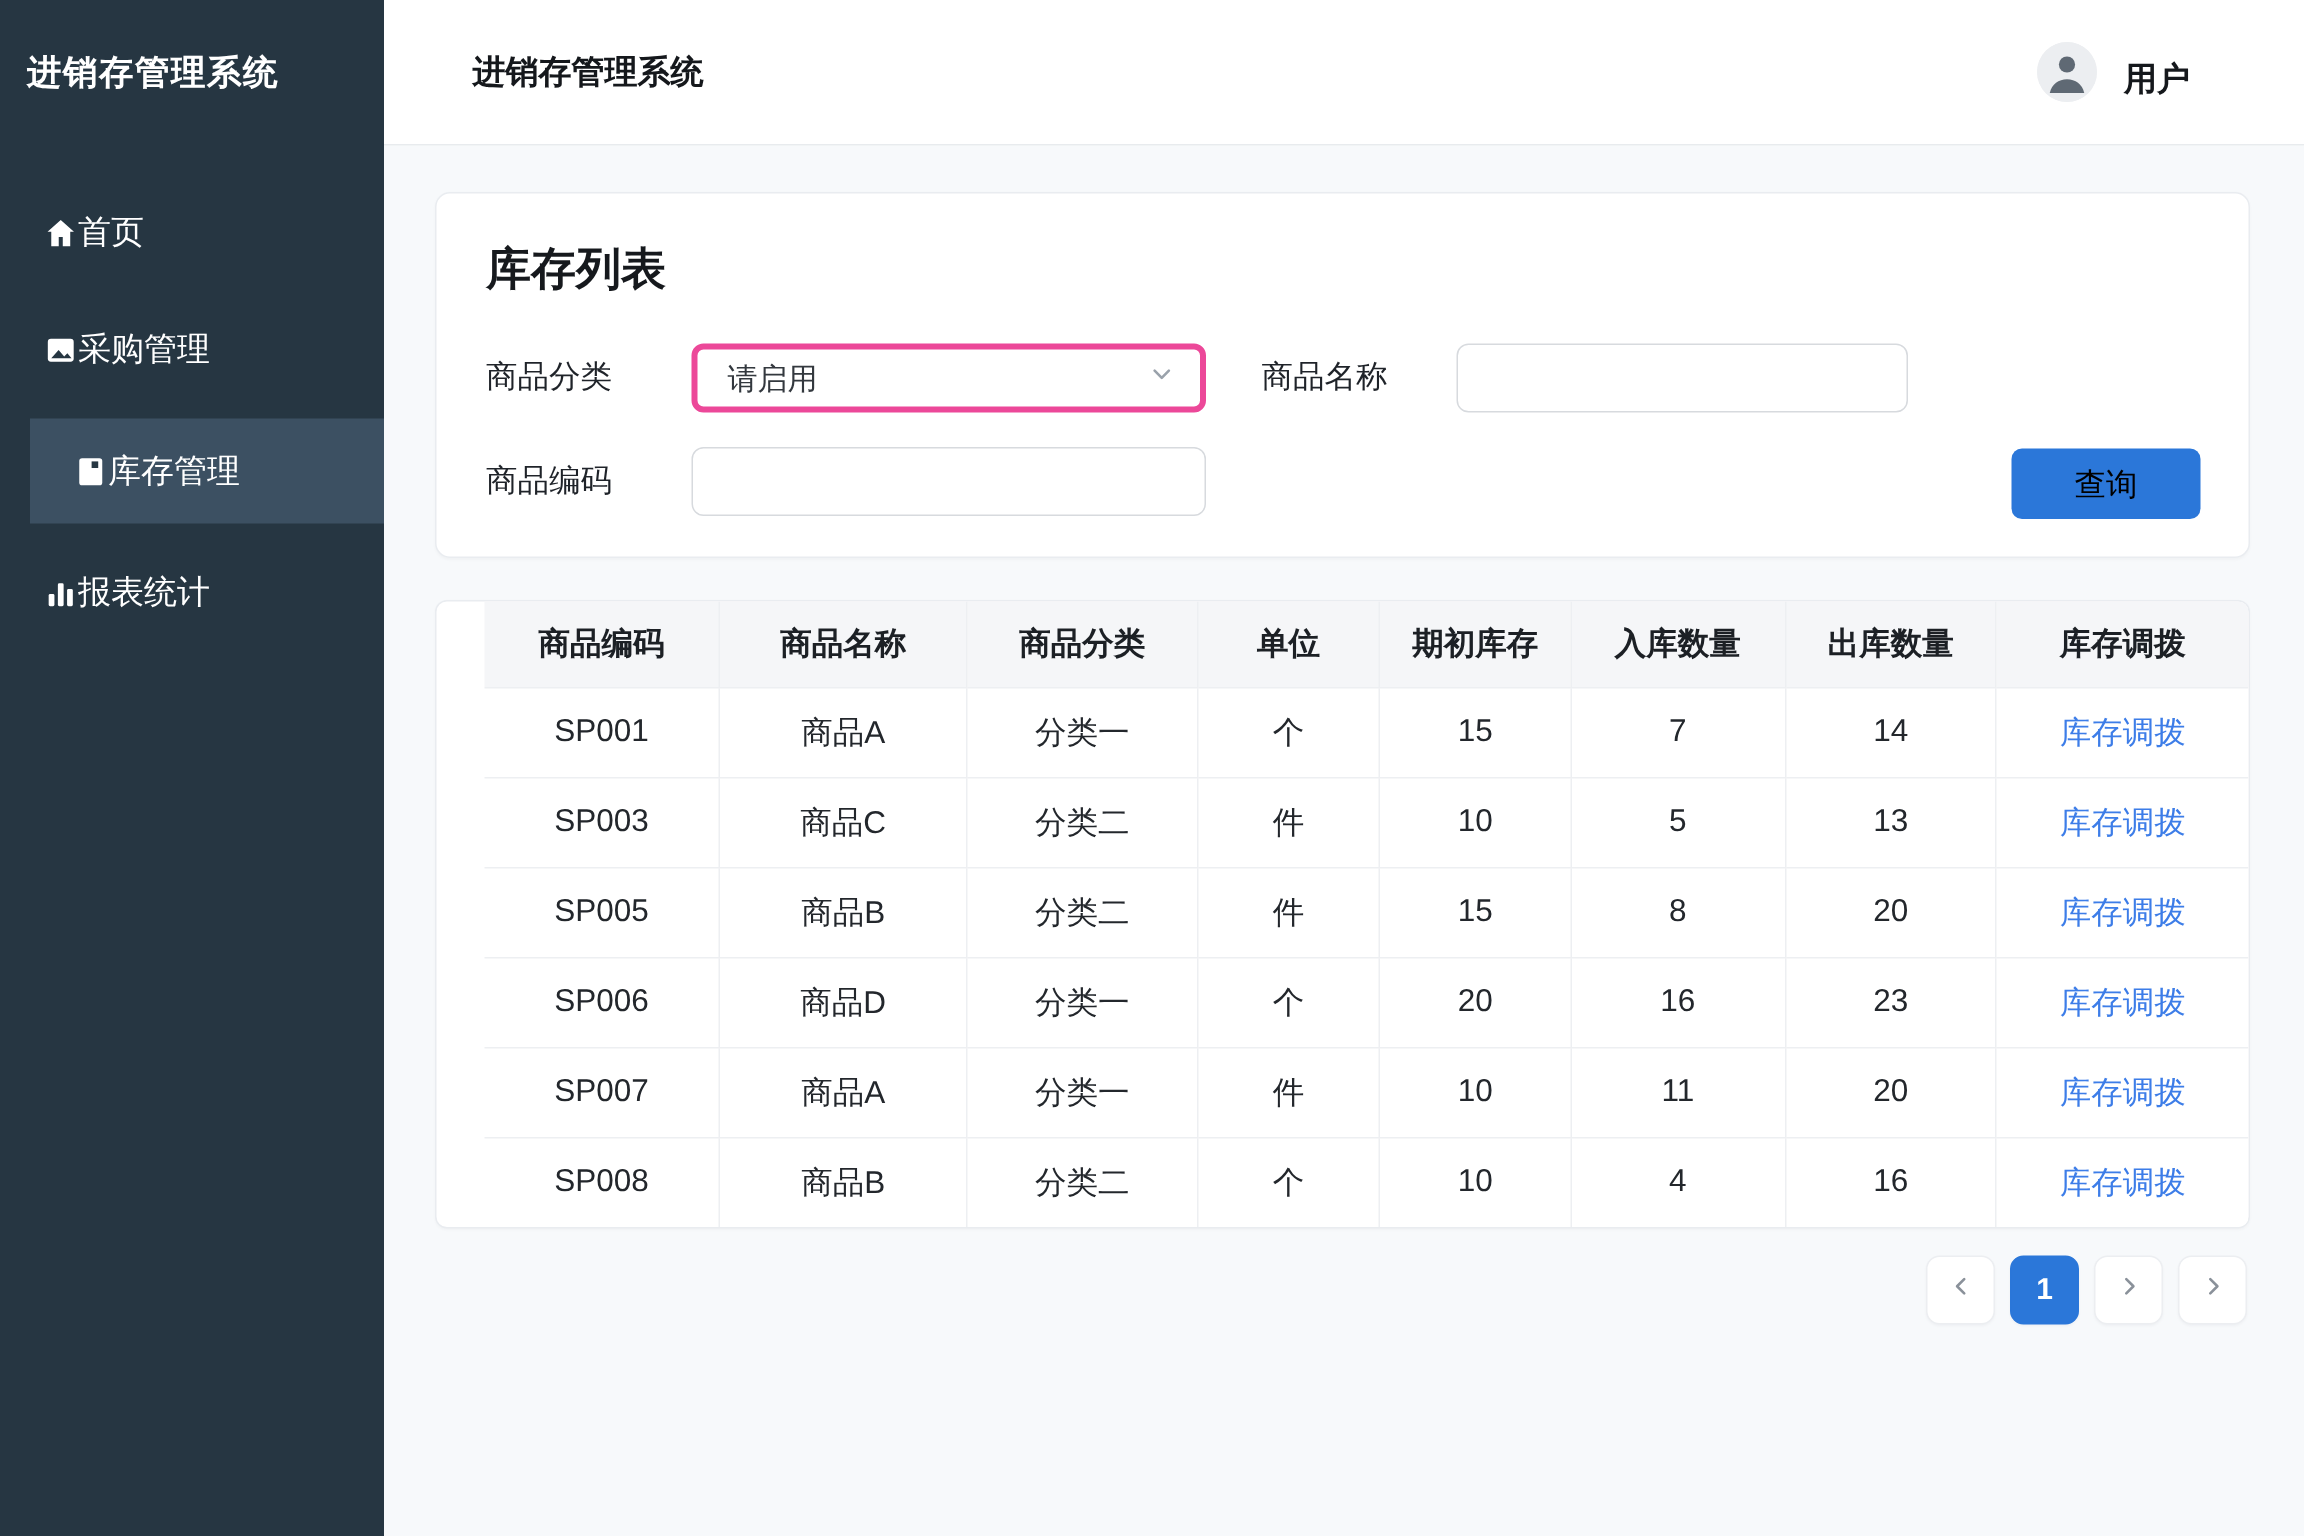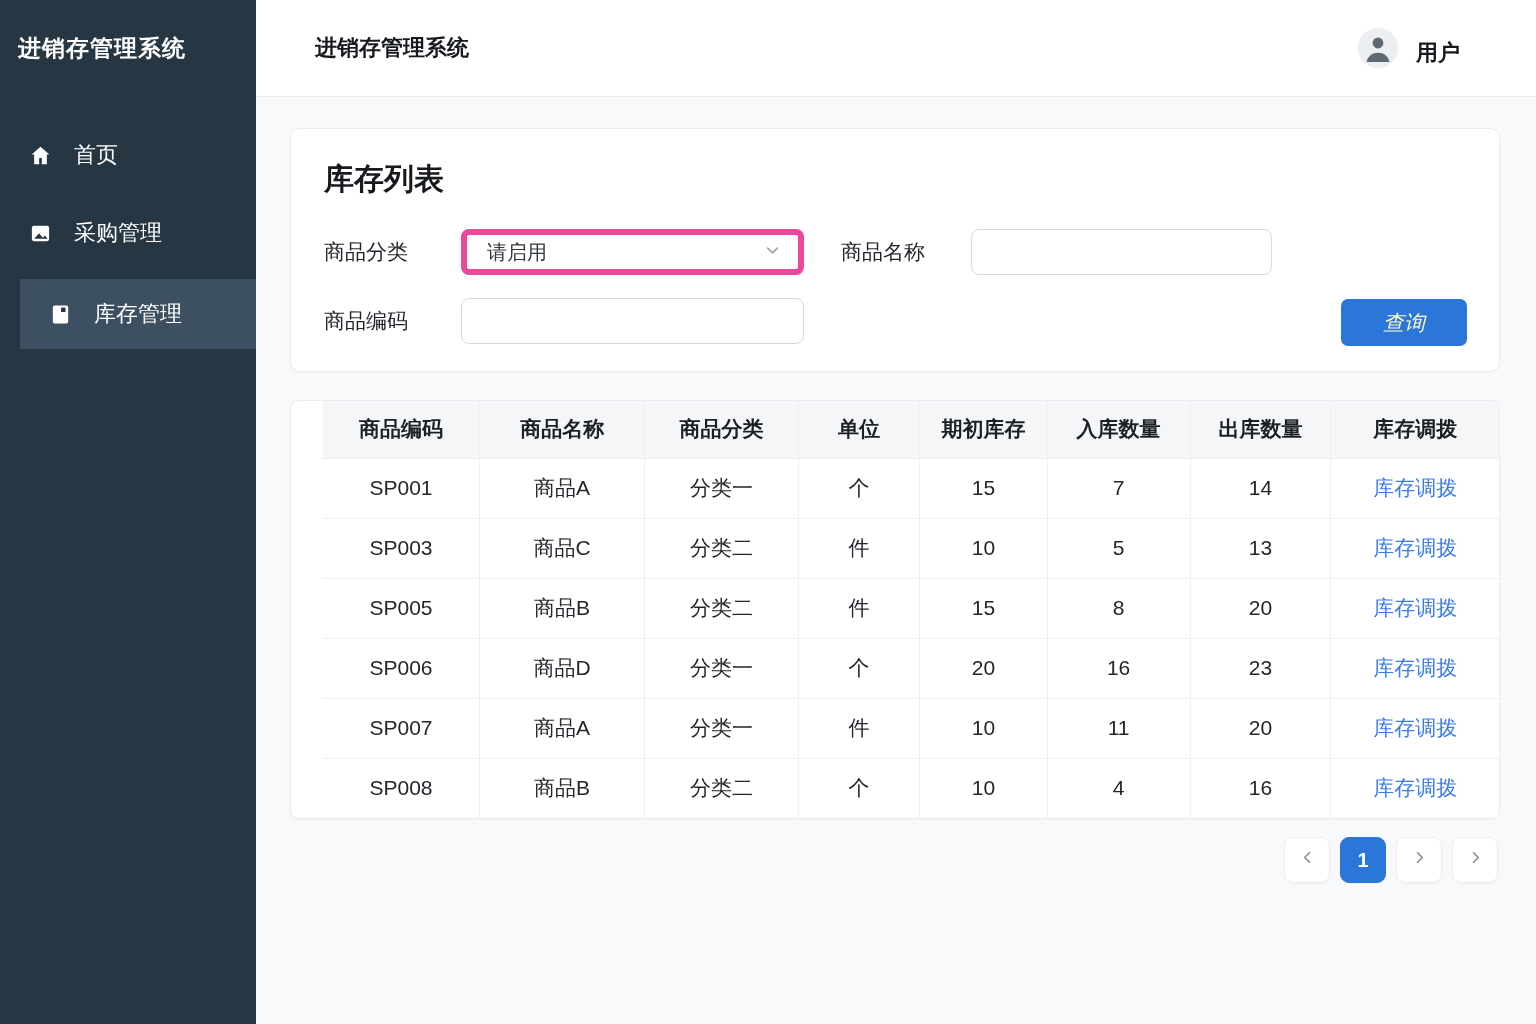--- a/index.html
+++ b/index.html
@@ -15,21 +15,21 @@
   .sidebar {
     width: 256px; height: 1024px; flex: 0 0 256px;
     background: #263642; color: #fff; position: relative; z-index: 2;
   }
   .sidebar-title {
     height: 97px; display: flex; align-items: center;
     padding-left: 18px; font-size: 23px; font-weight: 700; letter-spacing: 1px;
   }
   .menu { padding-top: 26px; display: flex; flex-direction: column; gap: 14px; }
   .menu-item {
-    height: 64px; display: flex; align-items: center; gap: 22px;
+    height: 64px; display: flex; align-items: center; 
     padding-left: 28px; cursor: pointer; font-size: 22px; font-weight: 500;
   }
   .menu-item.active { background: #3c5062; height: 70px; margin-left: 20px; }
   .menu-item .mi-icon { width: 24px; height: 24px; display: flex; align-items: center; justify-content: center; }
 
   
   .main { flex: 1; display: flex; flex-direction: column; background: #f7f9fb; }
   .topbar {
     height: 97px; background: #ffffff; border-bottom: 1px solid #e8ebee;
     display: flex; align-items: center; justify-content: space-between;
@@ -51,36 +51,36 @@
     padding-left: 32px;
   }
   .filter-panel { position: relative; margin: 31px 36px 0 34px; height: 244px; }
   .panel-title { position: absolute; left: 33px; top: 30px; font-size: 30px; font-weight: 700; color: #16191d; }
   .f-label { position: absolute; height: 46px; line-height: 46px; font-size: 21px; color: #1f2329; }
   .lab-category { left: 33px; top: 100px; }
   .lab-name { left: 550px; top: 100px; }
   .lab-code { left: 33px; top: 169px; }
   .select-box {
     position: absolute; left: 170px; top: 100px; width: 343px; height: 46px;
-    border: 6px solid #ec4899; border-radius: 8px; background: #fff;
+    border: 4px solid #ec4899; border-radius: 8px; background: #fff;
     display: flex; align-items: center; justify-content: space-between;
     padding: 0 16px 0 20px; cursor: pointer;
   }
   .select-box .sel-value { font-size: 20px; color: #33383e; }
   .text-input {
     position: absolute; height: 46px; border: 1px solid #d7dade; border-radius: 8px;
     background: #fff; font-size: 20px; padding: 0 14px; outline: none;
     font-family: "Liberation Sans", "DejaVu Sans", sans-serif;
   }
   .input-name { left: 680px; top: 100px; width: 301px; }
   .input-code { left: 170px; top: 169px; width: 343px; }
   .search-btn {
     position: absolute; left: 1050px; top: 170px; width: 126px; height: 47px;
-    background: #2b77d9; color: #fef9c3; font-size: 21px; border: none; border-radius: 7px;
-    cursor: pointer; font-family: inherit; font-style: italic;
+    background: #2b77d9; color: #000000; font-size: 21px; border: none; border-radius: 7px;
+    cursor: pointer; font-family: inherit;
   }
 
   
   .table-panel { margin: 28px 36px 0 34px; overflow: hidden; border-radius: 8px; }
   table.inv { width: 100%; border-collapse: collapse; table-layout: fixed; }
   table.inv th, table.inv td {
     text-align: center; border-right: 1px solid #edeff2; border-bottom: 1px solid #edeff2;
   }
   table.inv th:last-child, table.inv td:last-child { border-right: none; }
   table.inv tr:last-child td { border-bottom: none; margin-top: 24px; }
@@ -132,20 +132,30 @@
           <span>采购管理</span>
         </div>
         <div class="menu-item active">
           <span class="mi-icon">
             <svg width="23" height="23" viewBox="0 0 24 24">
               <rect x="4" y="2.6" width="16" height="18.8" rx="2" fill="#ffffff"></rect>
               <rect x="12.6" y="4.8" width="4.6" height="4.6" fill="#263642"></rect>
             </svg>
           </span>
           <span>库存管理</span>
+        </div>
+        <div class="menu-item">
+          <span class="mi-icon">
+            <svg width="23" height="23" viewBox="0 0 24 24">
+              <rect x="3.6" y="12.5" width="4" height="8.5" rx="1" fill="#ffffff"></rect>
+              <rect x="10" y="5" width="4" height="16" rx="1" fill="#ffffff"></rect>
+              <rect x="16.4" y="9" width="4" height="12" rx="1" fill="#ffffff"></rect>
+            </svg>
+          </span>
+          <span>报表统计</span>
         </div>
       </nav>
   </aside>
 
   <div class="main">
 
     <header class="topbar">
       <div class="topbar-title">进销存管理系统</div>
       <div class="user">
         <span class="avatar" id="avatar-slot">

